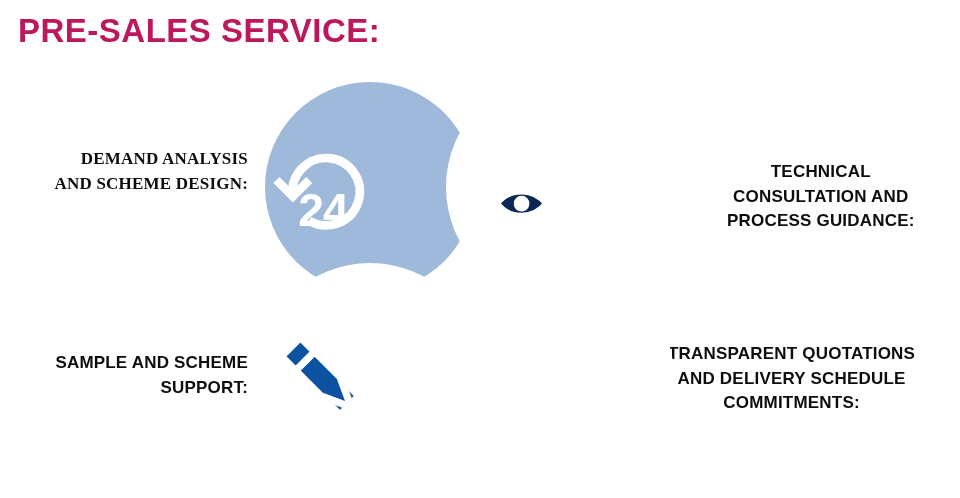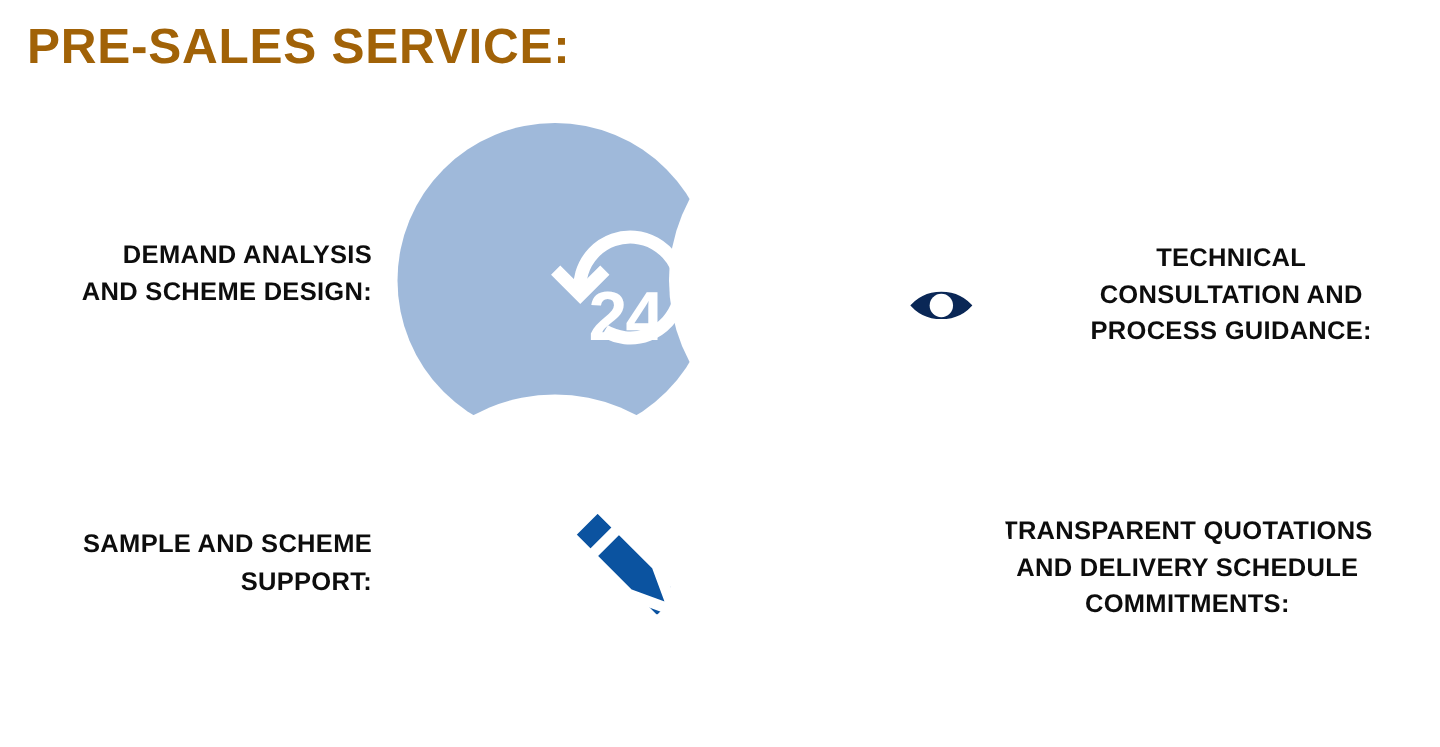--- a/index.html
+++ b/index.html
@@ -16,40 +16,40 @@
     color: #0d0d0d;
   }
 
   #page-title {
     position: absolute;
     left: 18px;
     top: 12px;
     font-size: 33px;
     font-weight: bold;
     letter-spacing: 0.5px;
-    color: #a16207;
+    color: #be185d;
     white-space: nowrap;
   }
 
   #cluster {
     position: absolute;
     left: 265px;
     top: 82px;
     width: 400px;
     height: 400px;
   }
 
   .circle {
     position: absolute;
     width: 210px;
     height: 210px;
     border-radius: 50%;
     display: flex;
     align-items: center;
-    justify-content: flex-end;
+    justify-content: flex-start;
   }
   .circle svg { display: block; }
 
   
   .c-tl { left: 0px;   top: 0px;   z-index: 1; background: #9FB9DA; }
   .c-tr { left: 190px; top: 0px;   z-index: 2; background: #0A2756; }
   .c-bl { left: 0px;   top: 190px; z-index: 3; background: #0B53A0; }
   .c-br { left: 190px; top: 190px; z-index: 4; background: #0C3D7C; }
 
   
@@ -70,21 +70,21 @@
     font-size: 17px;
     font-weight: bold;
     line-height: 1.45;
     letter-spacing: 0.2px;
     color: #0d0d0d;
     white-space: pre-line;
   }
   .label-left  { text-align: right; }
   .label-right { text-align: center; }
 
-  #label-demand   { right: 712px; top: 158px; }
+  #label-demand   { right: 712px; top: 147px; font-family: Liberation Serif, serif; }
   #label-sample   { right: 712px; top: 351px; }
   #label-technical{ left: 727px;  top: 160px; }
   #label-transparent { left: 668px; top: 342px; }
 </style>
 </head>
 <body>
 
 <div id="page-title">PRE-SALES SERVICE:</div>
 
 <div id="cluster">

